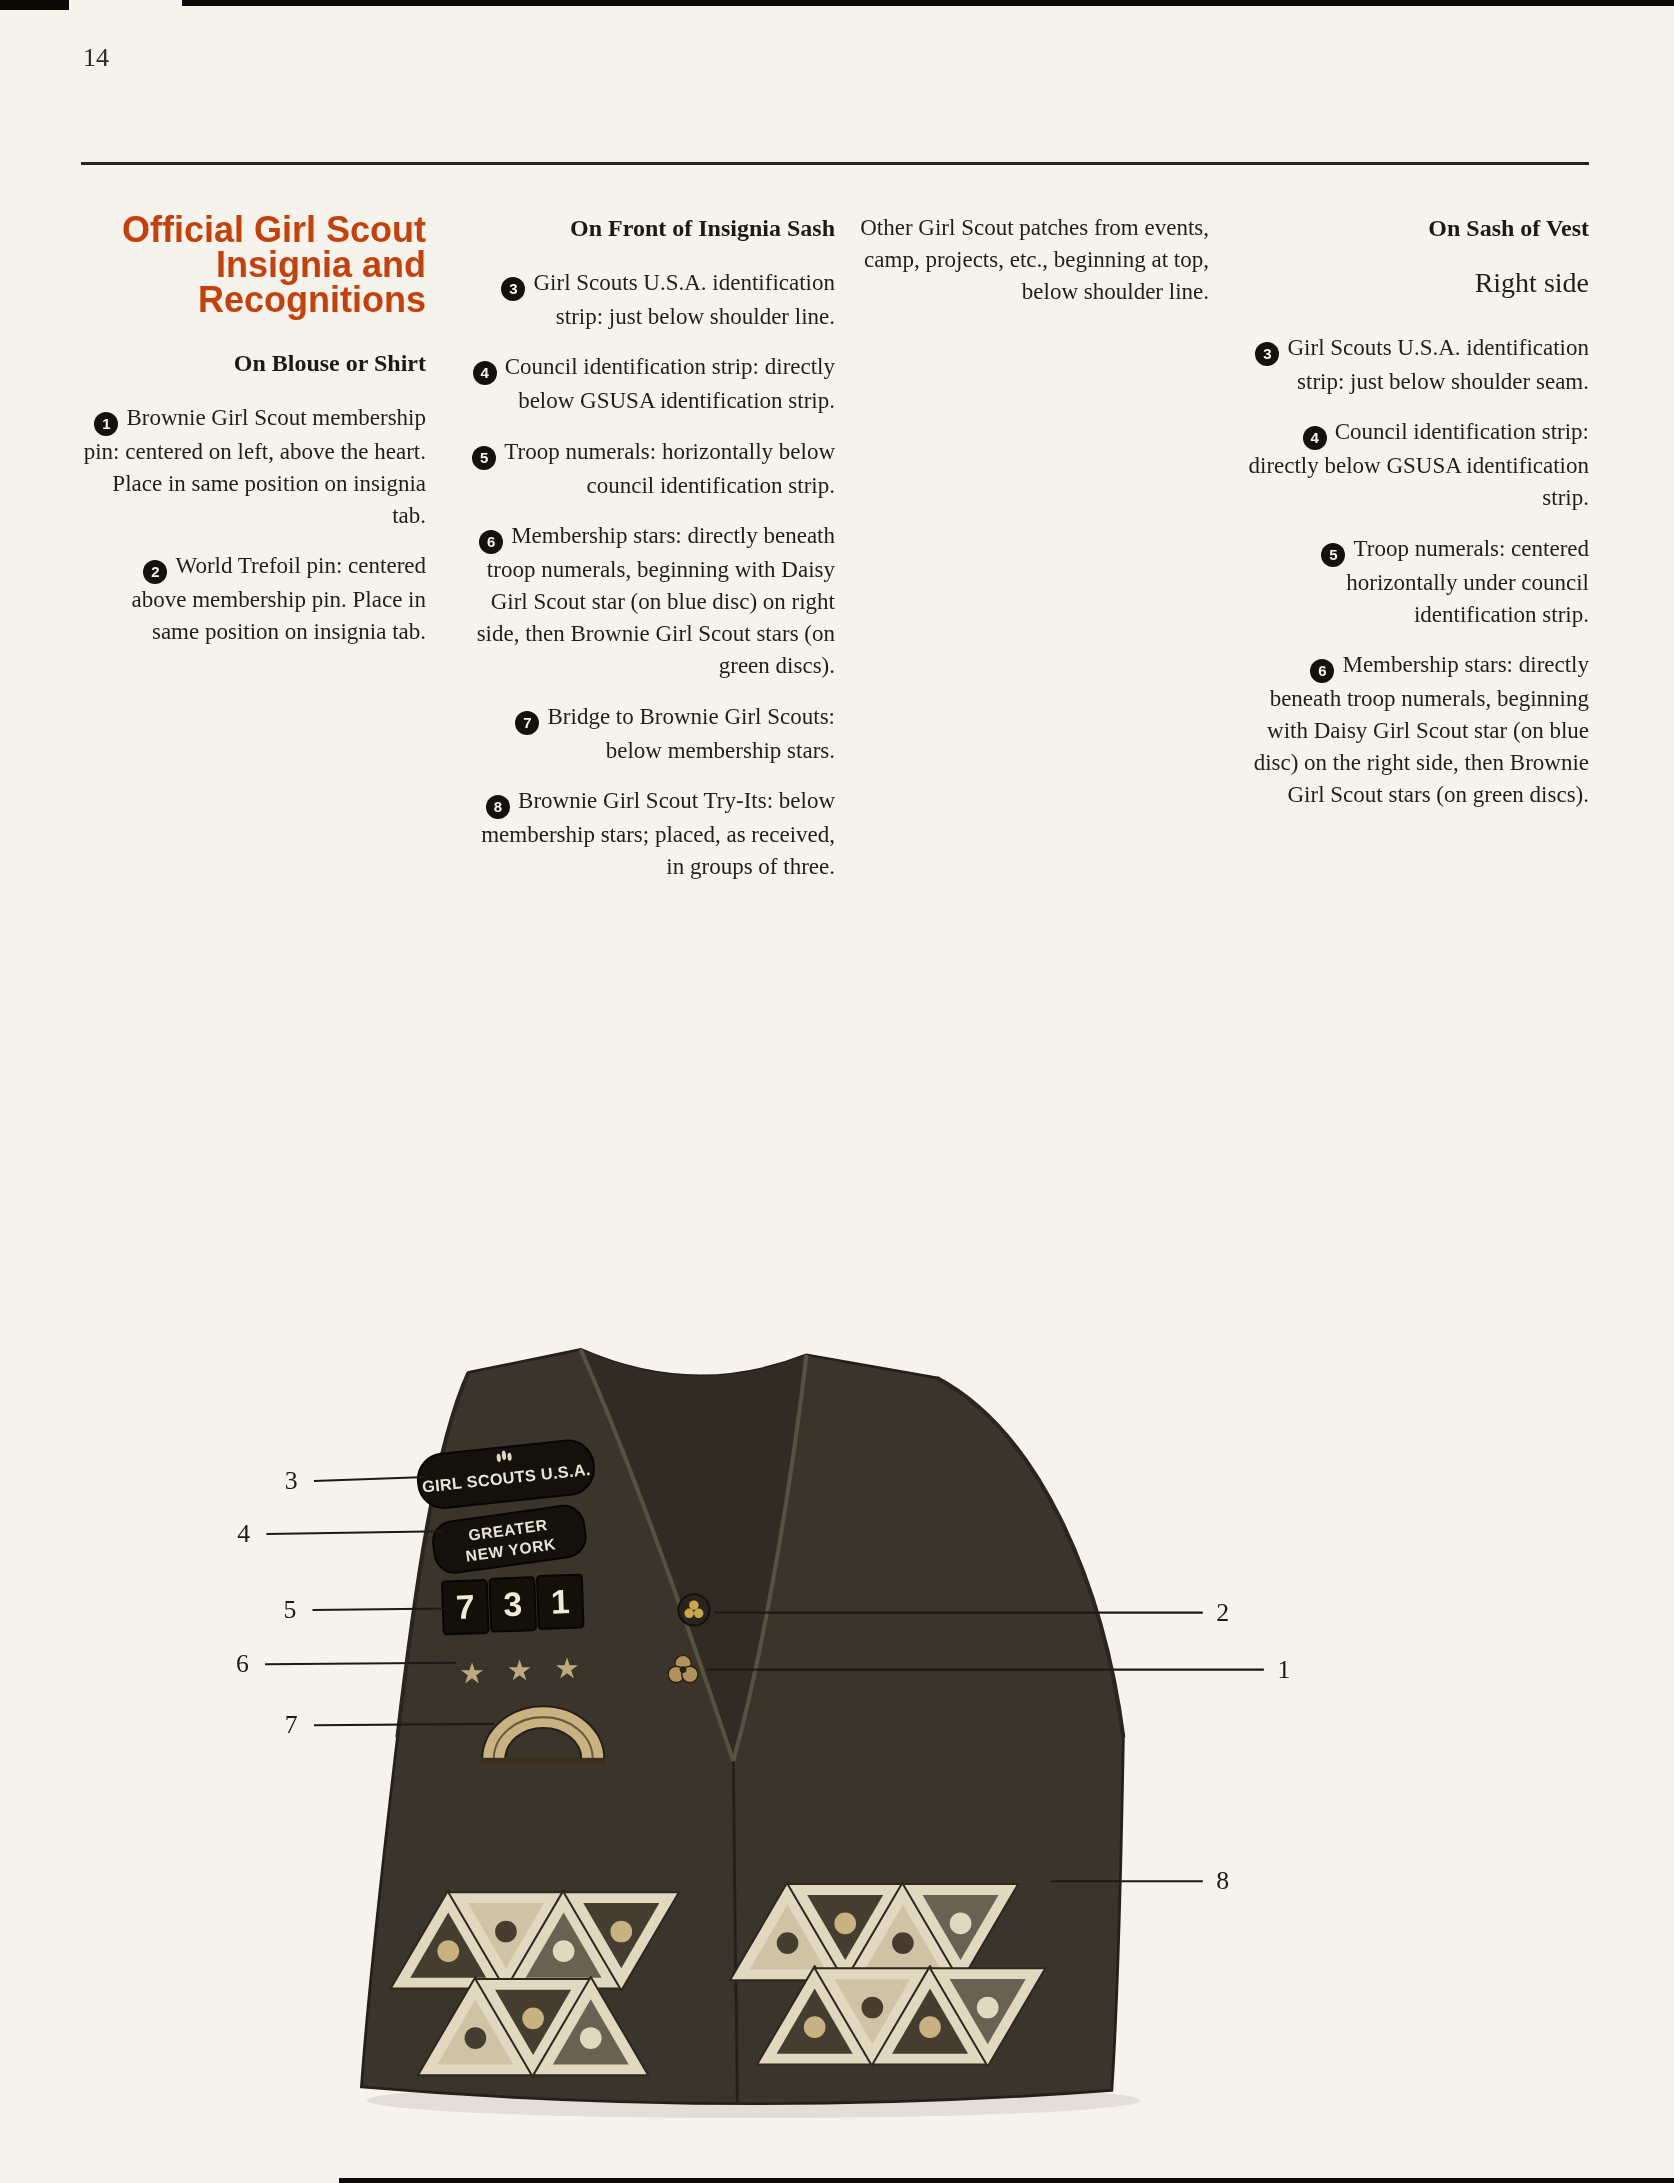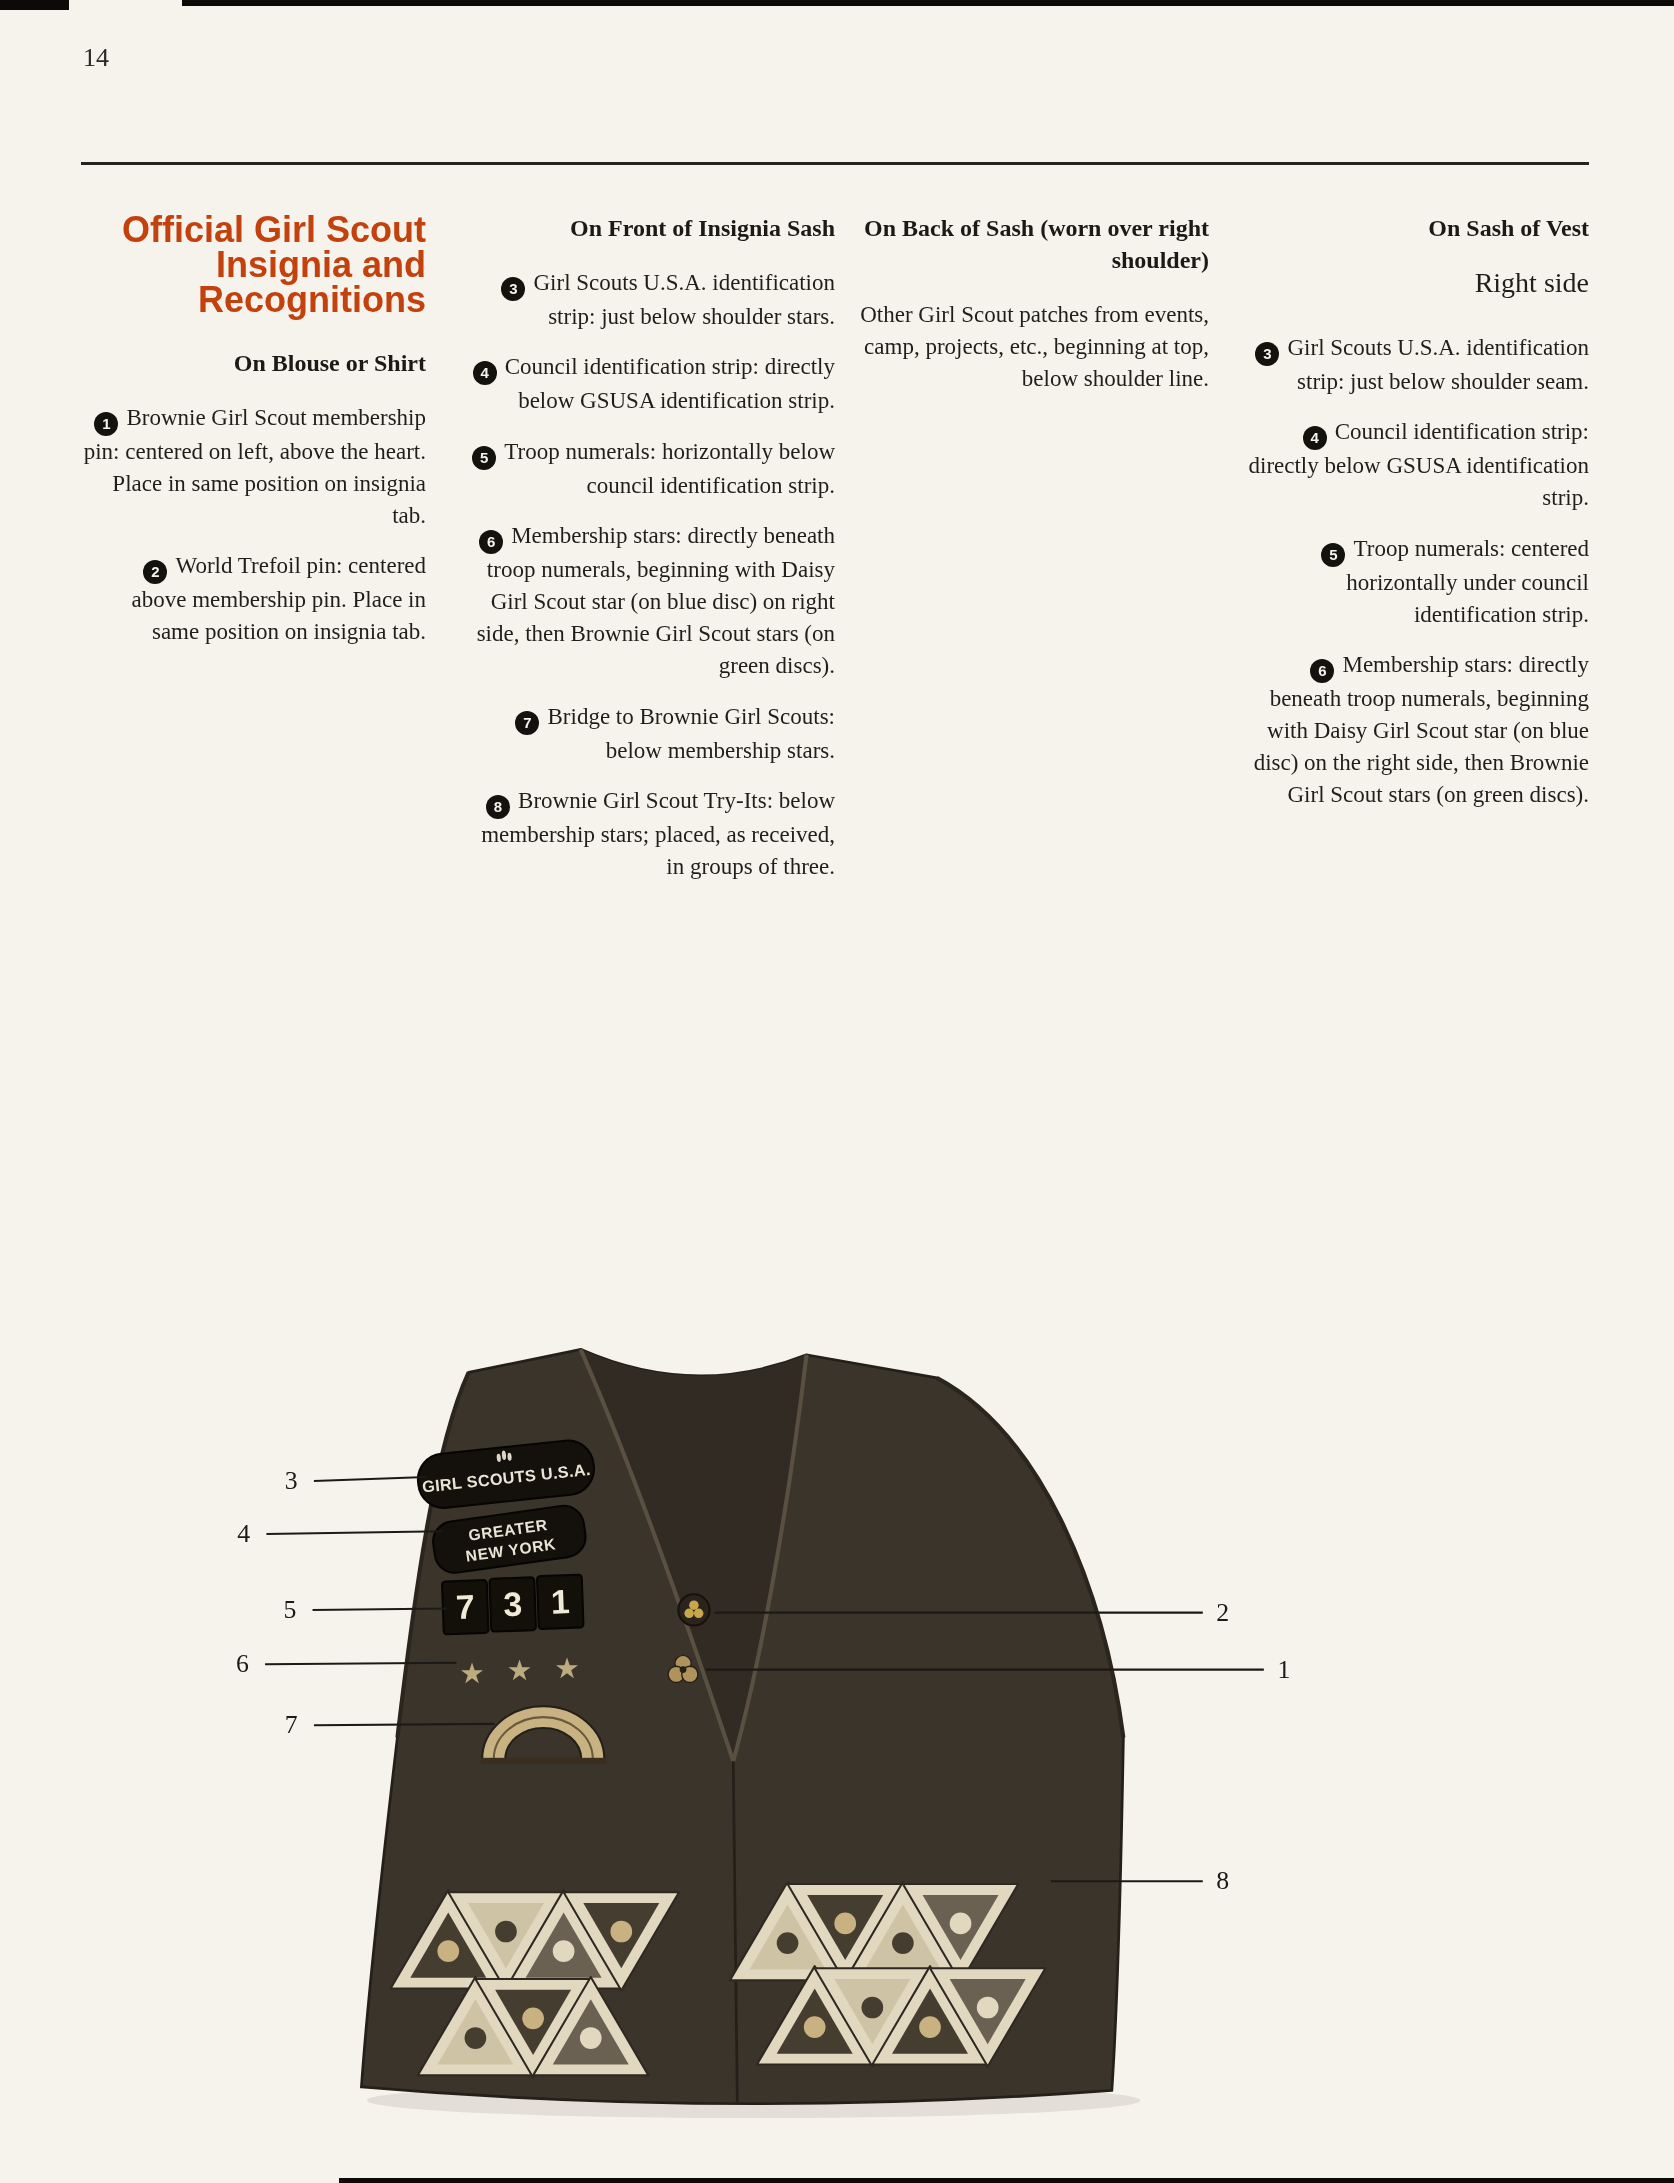--- a/index.html
+++ b/index.html
@@ -66,41 +66,40 @@
       <span class="bullet">1</span><span>Brownie Girl Scout membership pin: centered on left, above the heart. Place in same position on insignia tab.</span>
     </p>
     <p class="item">
       <span class="bullet">2</span><span>World Trefoil pin: centered above membership pin. Place in same position on insignia tab.</span>
     </p>
   </div>
 
   <div class="col col2">
     <h3 class="ital-heading">On Front of Insignia Sash</h3>
     <p class="item">
-      <span class="bullet">3</span><span>Girl Scouts U.S.A. identification strip: just below shoulder stars.</span>
+      <span class="bullet">3</span><span>Girl Scouts U.S.A. identification strip: just below shoulder line.</span>
     </p>
     <p class="item">
       <span class="bullet">4</span><span>Council identification strip: directly below GSUSA identification strip.</span>
     </p>
     <p class="item">
       <span class="bullet">5</span><span>Troop numerals: horizontally below council identification strip.</span>
     </p>
     <p class="item">
       <span class="bullet">6</span><span>Membership stars: directly beneath troop numerals, beginning with Daisy Girl Scout star (on blue disc) on right side, then Brownie Girl Scout stars (on green discs).</span>
     </p>
     <p class="item">
       <span class="bullet">7</span><span>Bridge to Brownie Girl Scouts: below membership stars.</span>
     </p>
     <p class="item">
       <span class="bullet">8</span><span>Brownie Girl Scout Try-Its: below membership stars; placed, as received, in groups of three.</span>
     </p>
   </div>
 
   <div class="col col3">
-    <h3 class="ital-heading">On Back of Sash (worn over right shoulder)</h3>
     <p class="body-par">Other Girl Scout patches from events, camp, projects, etc., beginning at top, below shoulder line.</p>
   </div>
 
   <div class="col col4">
     <h3 class="ital-heading">On Sash of Vest</h3>
     <p class="plain-sub">Right side</p>
     <p class="item">
       <span class="bullet">3</span><span>Girl Scouts U.S.A. identification strip: just below shoulder seam.</span>
     </p>
     <p class="item">

